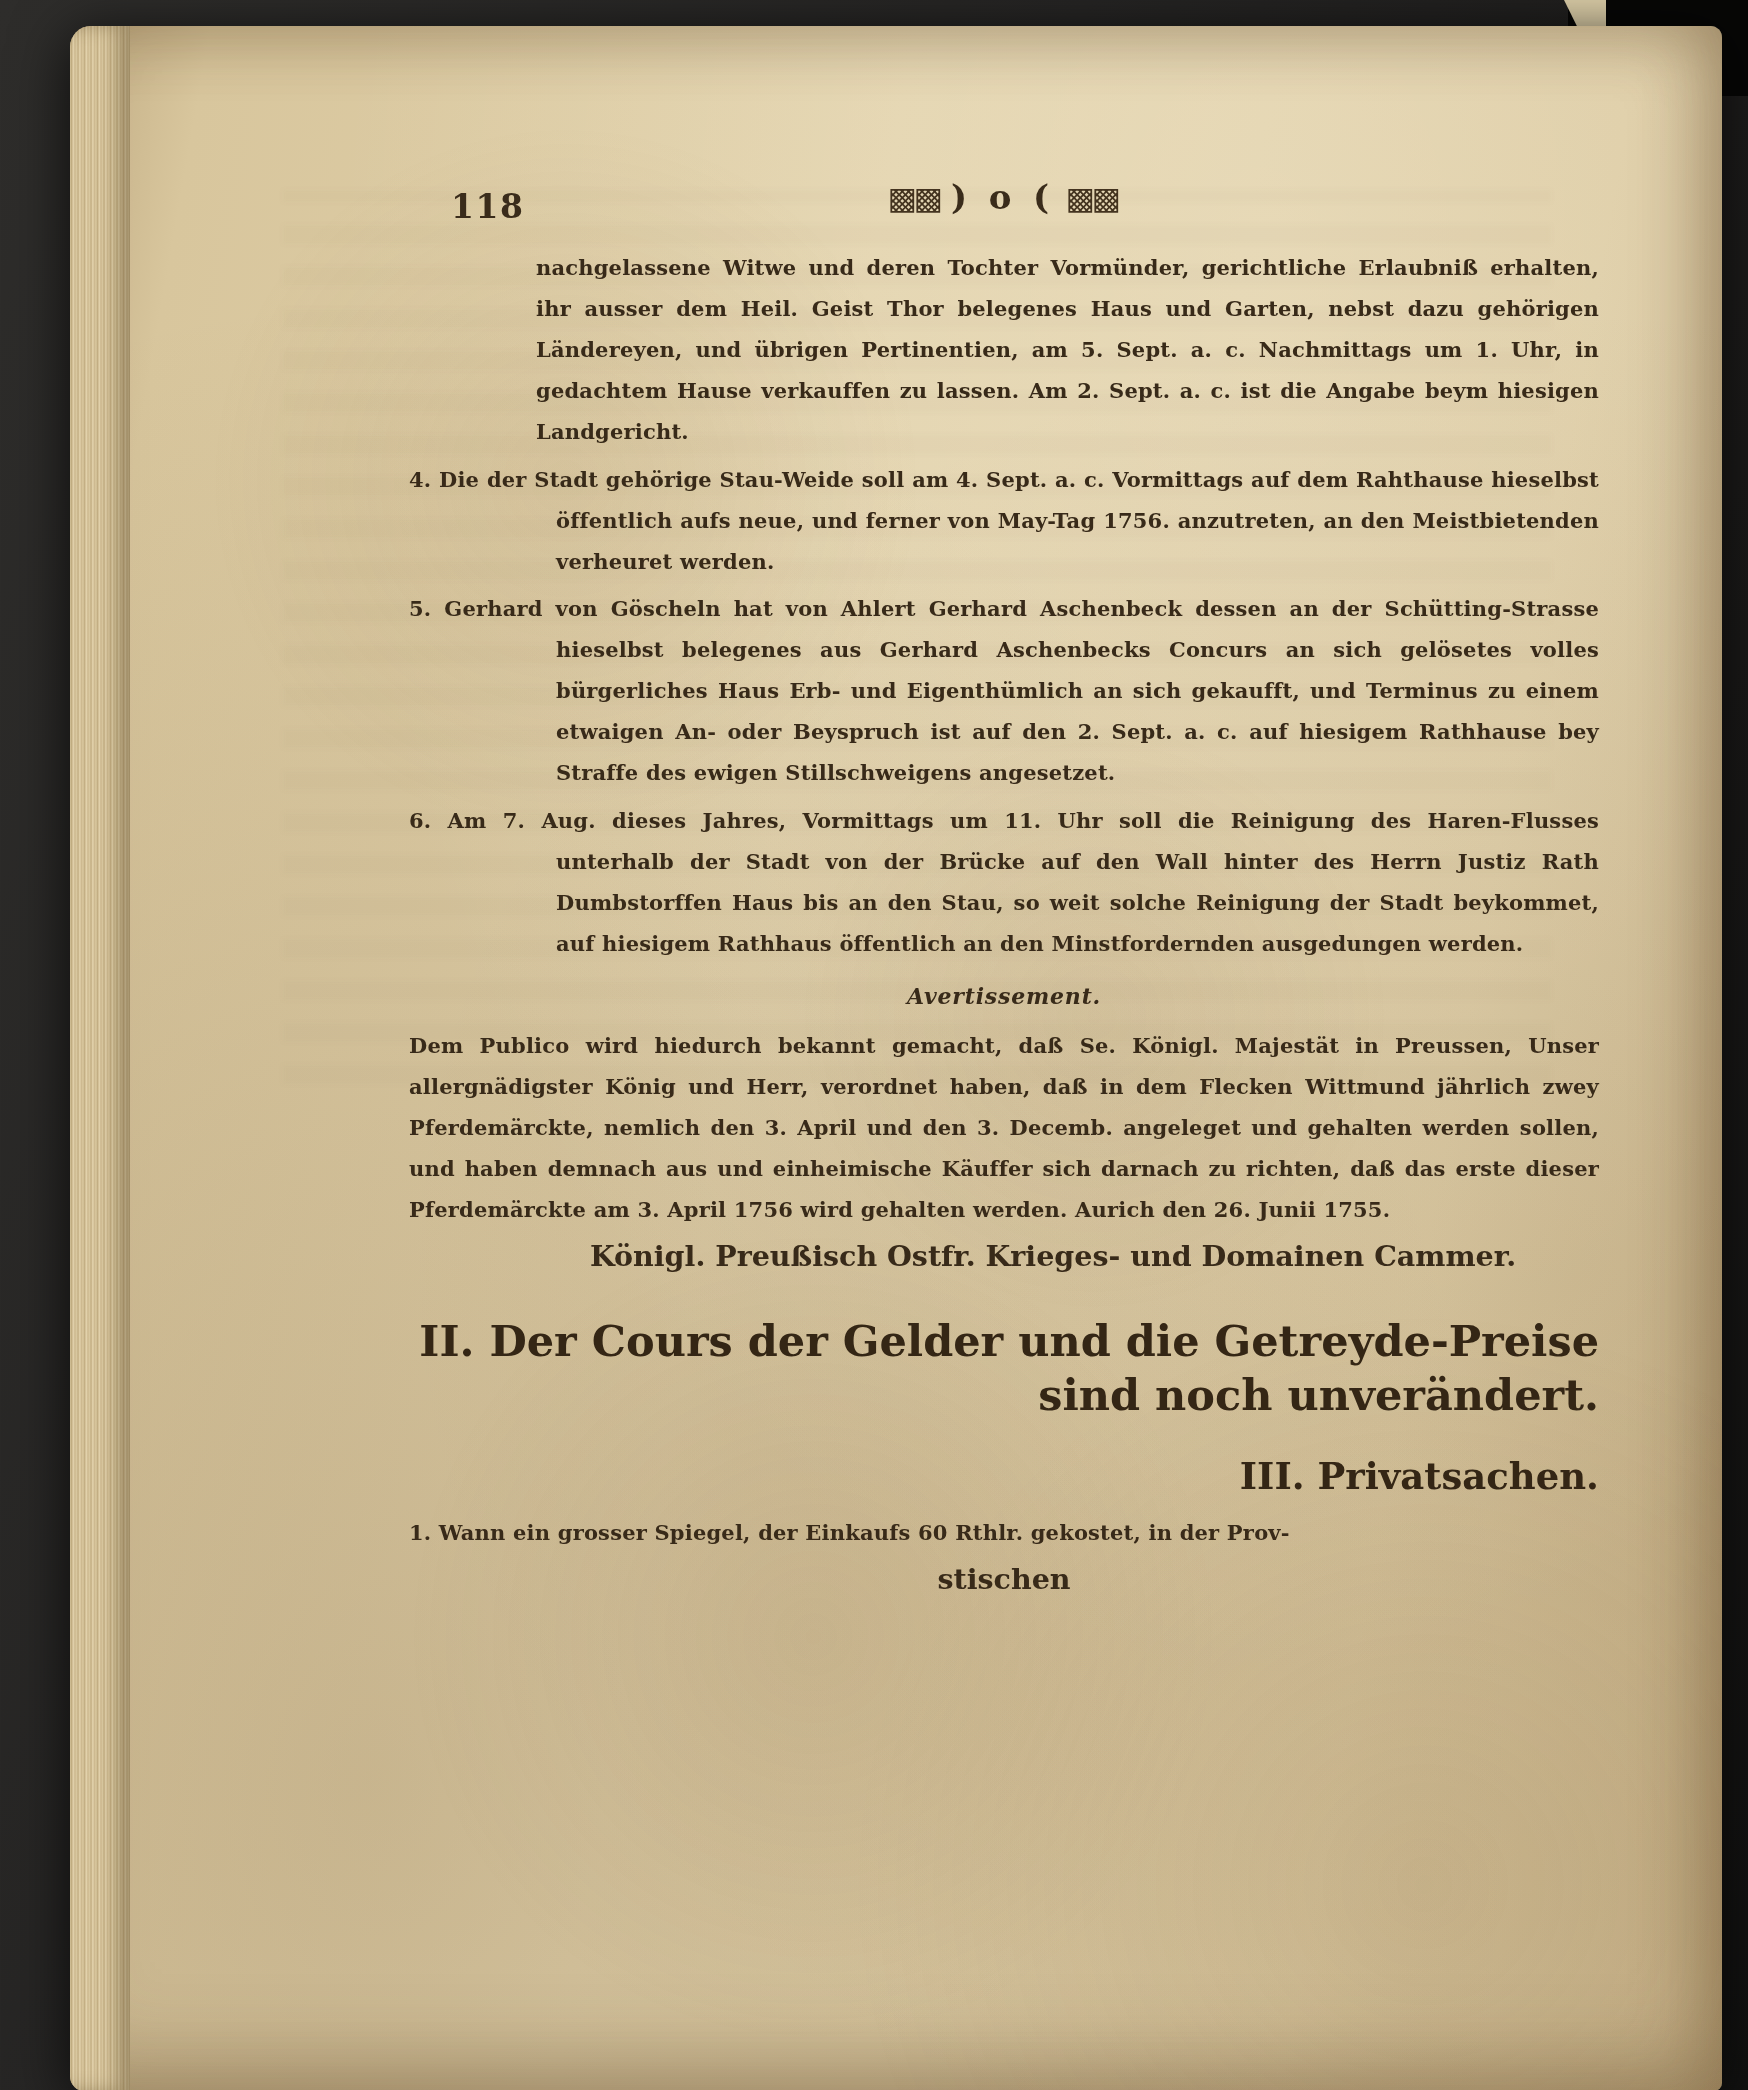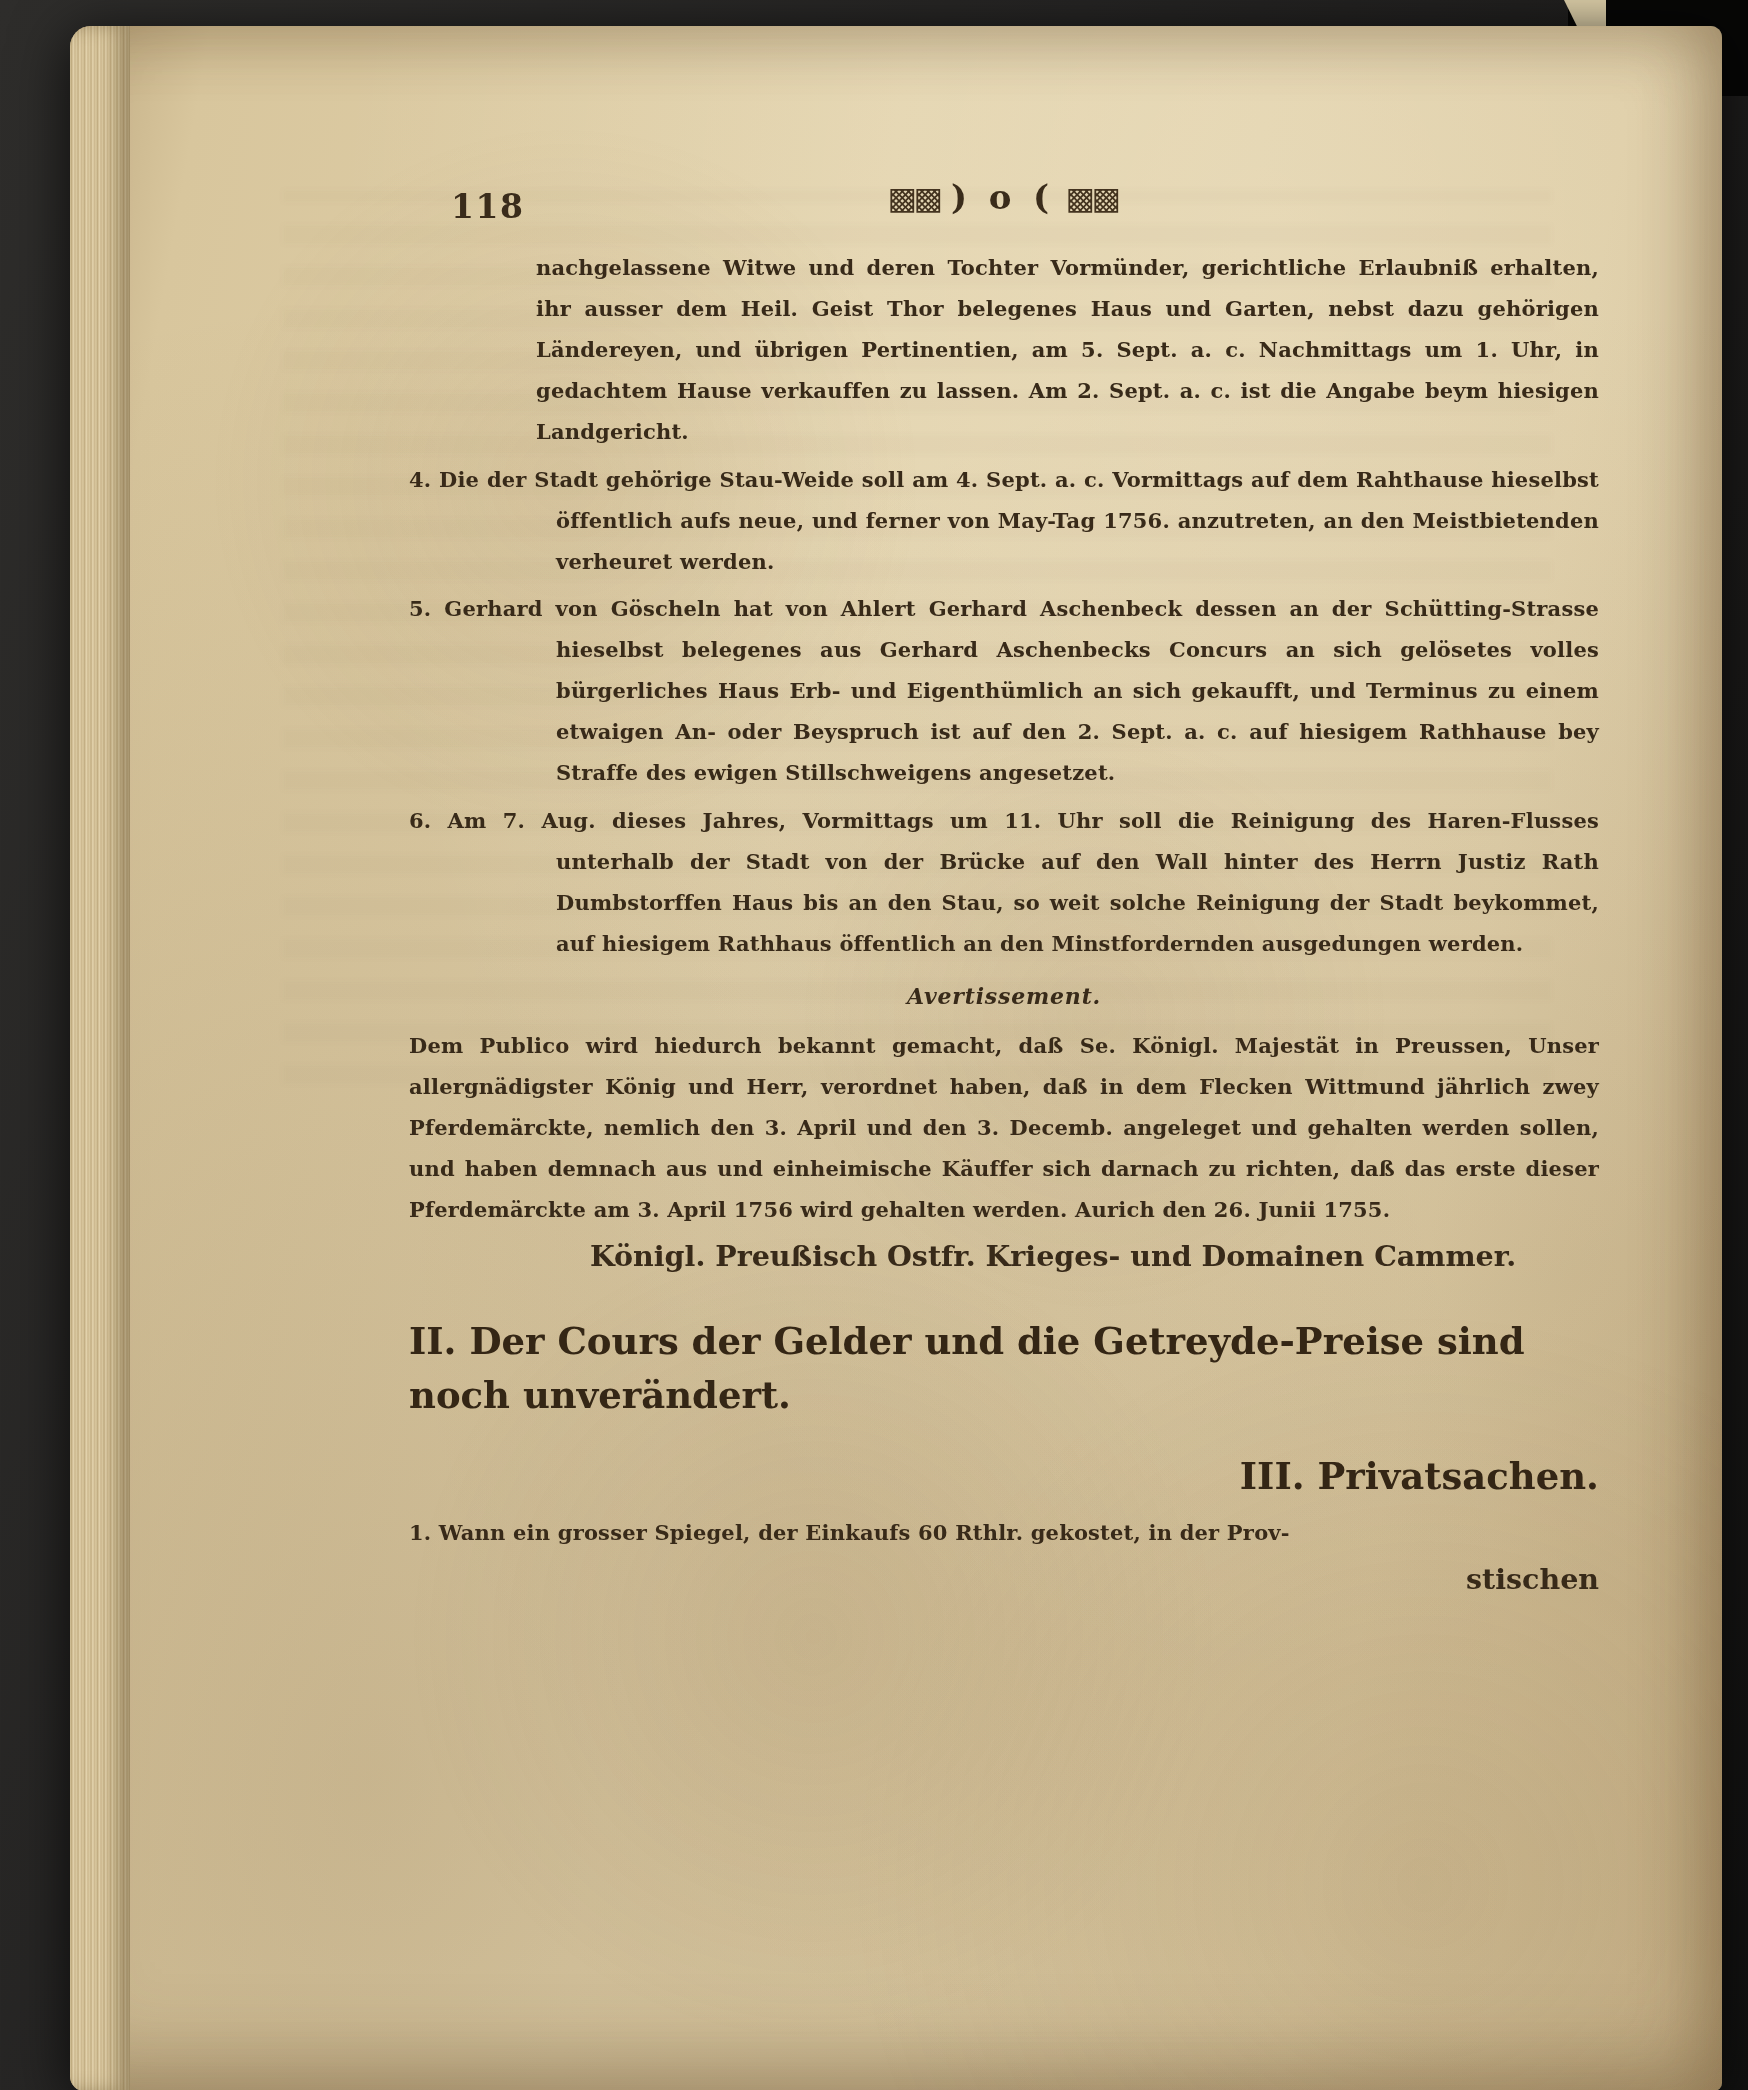--- a/index.html
+++ b/index.html
@@ -73,30 +73,30 @@
   .item{padding-left:147px;text-indent:-147px;}
   .avert-title{
     font-size:22px;line-height:42px;font-style:italic;font-weight:600;
     text-align:center;margin:11.4px 0 8.1px 0;letter-spacing:0.8px;
   }
   .signature{
     font-size:28.5px;line-height:41px;font-weight:700;
     text-align:center;margin:4.9px 0 0 98px;
   }
   .heading2{
-    font-size:37px;line-height:54px;font-weight:700;
-    text-align:left;margin:37px 0 0 0;color:#33261543;color:#342615;
+    font-size:43px;line-height:54px;font-weight:700;
+    text-align:right;margin:37px 0 0 0;color:#33261543;color:#342615;
   }
   .heading3{
     font-size:37px;line-height:47px;font-weight:700;
     text-align:right;margin:31px 0 11.4px 0;color:#342615;
   }
   .private-item{margin-top:8.1px;}
   .catchword{
-    font-size:28.5px;line-height:41px;font-weight:700;text-align:right;margin:0;
+    font-size:28.5px;line-height:41px;font-weight:700;text-align:center;margin:0;
   }
 </style>
 </head>
 <body>
 
 <div class="other-page-corner"></div>
 <div class="corner-sliver"></div>
 
 <div class="paper">
   <div class="page-stack"></div>

